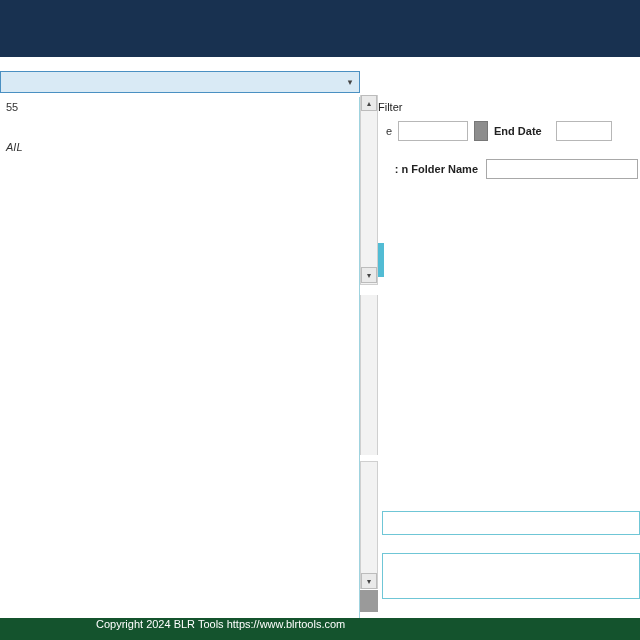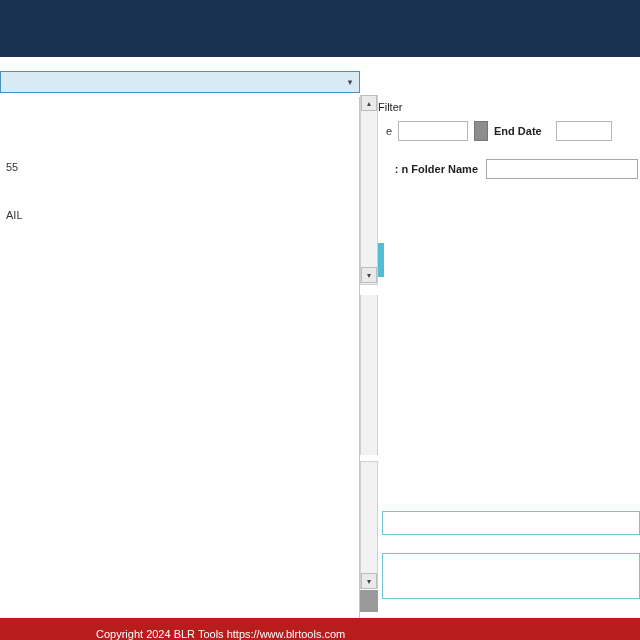--- a/index.html
+++ b/index.html
@@ -49,22 +49,22 @@
     left: 0;
     width: 360px;
     bottom: 0;
     border-right: 1px solid #9fd3df;
     background: #fff;
   }
   .left-list .item {
     padding: 4px 6px;
     color: #333;
   }
-  .left-list .item.i1 { margin-top: 60px; }
-  .left-list .item.i2 { margin-top: 28px; }
+  .left-list .item.i1 { }
+  .left-list .item.i2 { margin-top: 20px; font-style: italic; }
 
   
   .mid-scroll {
     position: absolute;
     top: 38px;
     left: 360px;
     width: 18px;
     bottom: 0;
   }
   .track {
@@ -203,25 +203,25 @@
     background: #fff;
   }
 
   
   .footer {
     position: absolute;
     bottom: 0;
     left: 0;
     width: 640px;
     height: 22px;
-    background: #b91c1c;
+    background: #14532d;
     color: #fff;
     font-size: 11px;
     display: flex;
-    align-items: flex-end;
+    align-items: flex-start;
     padding-left: 96px;
   }
 </style>
 </head>
 <body>
 
 <div class="top-bar"></div>
 
 <div class="work-area">
 

